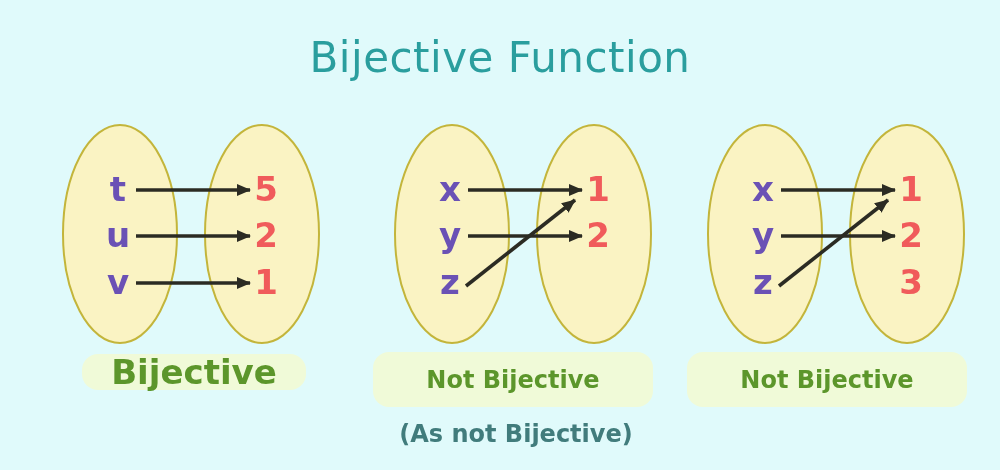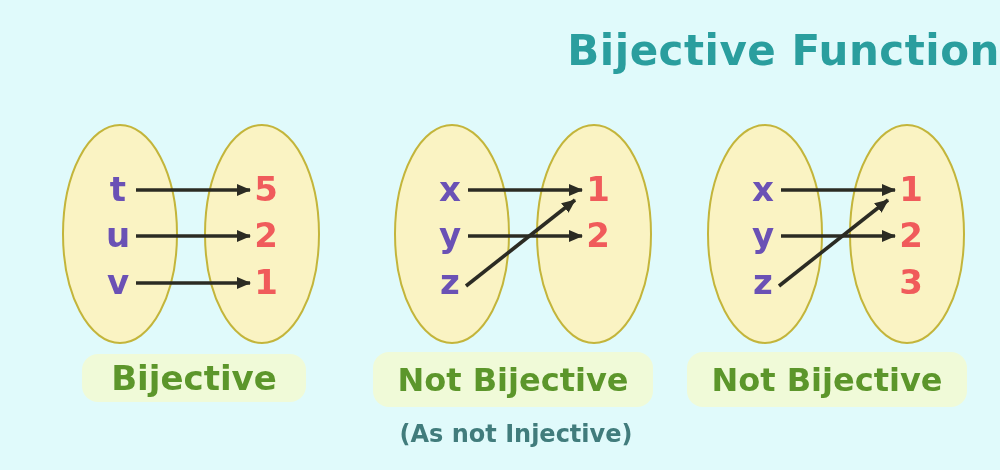--- a/index.html
+++ b/index.html
@@ -11,26 +11,26 @@
   }
   .canvas {
     position: relative;
     width: 1000px;
     height: 470px;
     background: #E0FAFB;
     overflow: hidden;
   }
   .title {
     position: absolute;
-    top: 26px;
+    top: 33px;
     left: 0;
     width: 1000px;
-    text-align: right;
+    text-align: center;
     font-size: 42px;
-    font-weight: 700;
+    font-weight: 400;
     letter-spacing: 0.5px;
     color: #2A9E9E;
   }
   .panel-svg {
     position: absolute;
     top: 116px;
   }
   .panel-svg.p1 { left: 62px; }
   .panel-svg.p2 { left: 394px; }
   .panel-svg.p3 { left: 707px; }
@@ -61,24 +61,24 @@
   }
   .badge {
     position: absolute;
     display: flex;
     align-items: center;
     justify-content: center;
     background: #F0FAD8;
     border-radius: 16px;
     color: #5C962B;
     font-weight: bold;
-    font-size: 32px;
+    font-size: 24px;
     white-space: nowrap;
   }
-  .badge.b1 { left: 82px;  top: 354px; width: 224px; height: 48px; font-size: 34px; }
+  .badge.b1 { left: 82px;  top: 354px; width: 224px; height: 36px; font-size: 34px; }
   .badge.b2 { left: 373px; top: 352px; width: 280px; height: 55px; }
   .badge.b3 { left: 687px; top: 352px; width: 280px; height: 55px; }
   .sublabel {
     position: absolute;
     top: 420px;
     transform: translateX(-50%);
     color: #417C7C;
     font-weight: bold;
     font-size: 24px;
     white-space: nowrap;
@@ -152,15 +152,15 @@
   <div class="badge b1">
     <span>Bijective</span>
   </div>
   <div class="badge b2">
     <span>Not Bijective</span>
   </div>
   <div class="badge b3">
     <span>Not Bijective</span>
   </div>
 
-  <div class="sublabel s2">(As not Injective)</div>
+  <div class="sublabel s2">(As not Bijective)</div>
 
 </div>
 
 </body></html>

